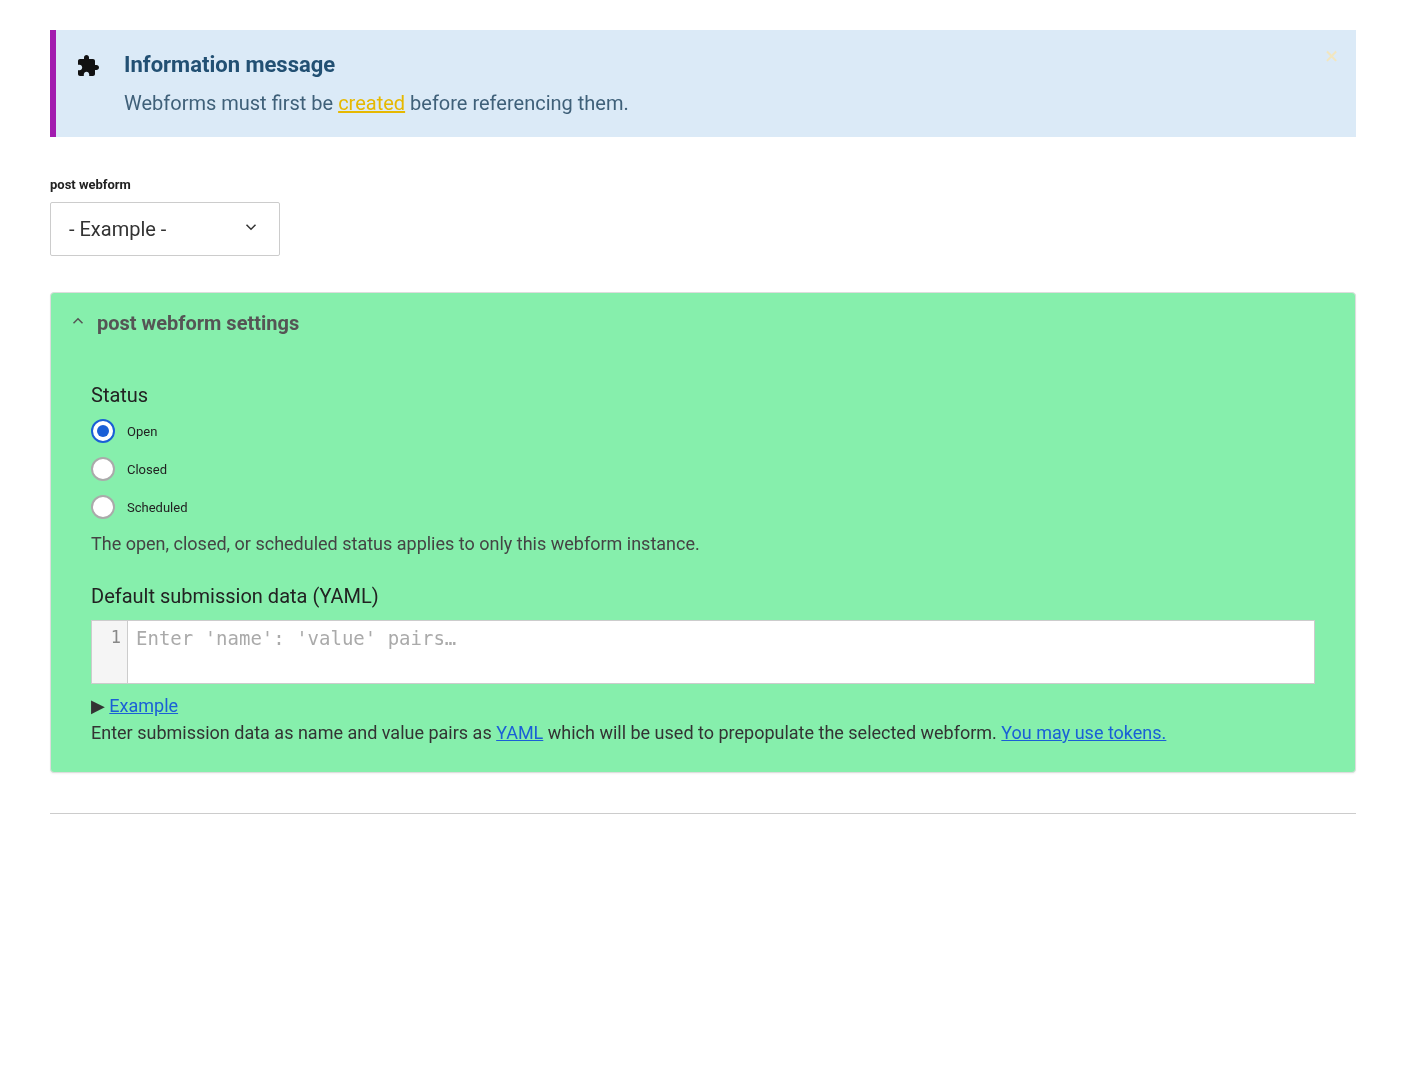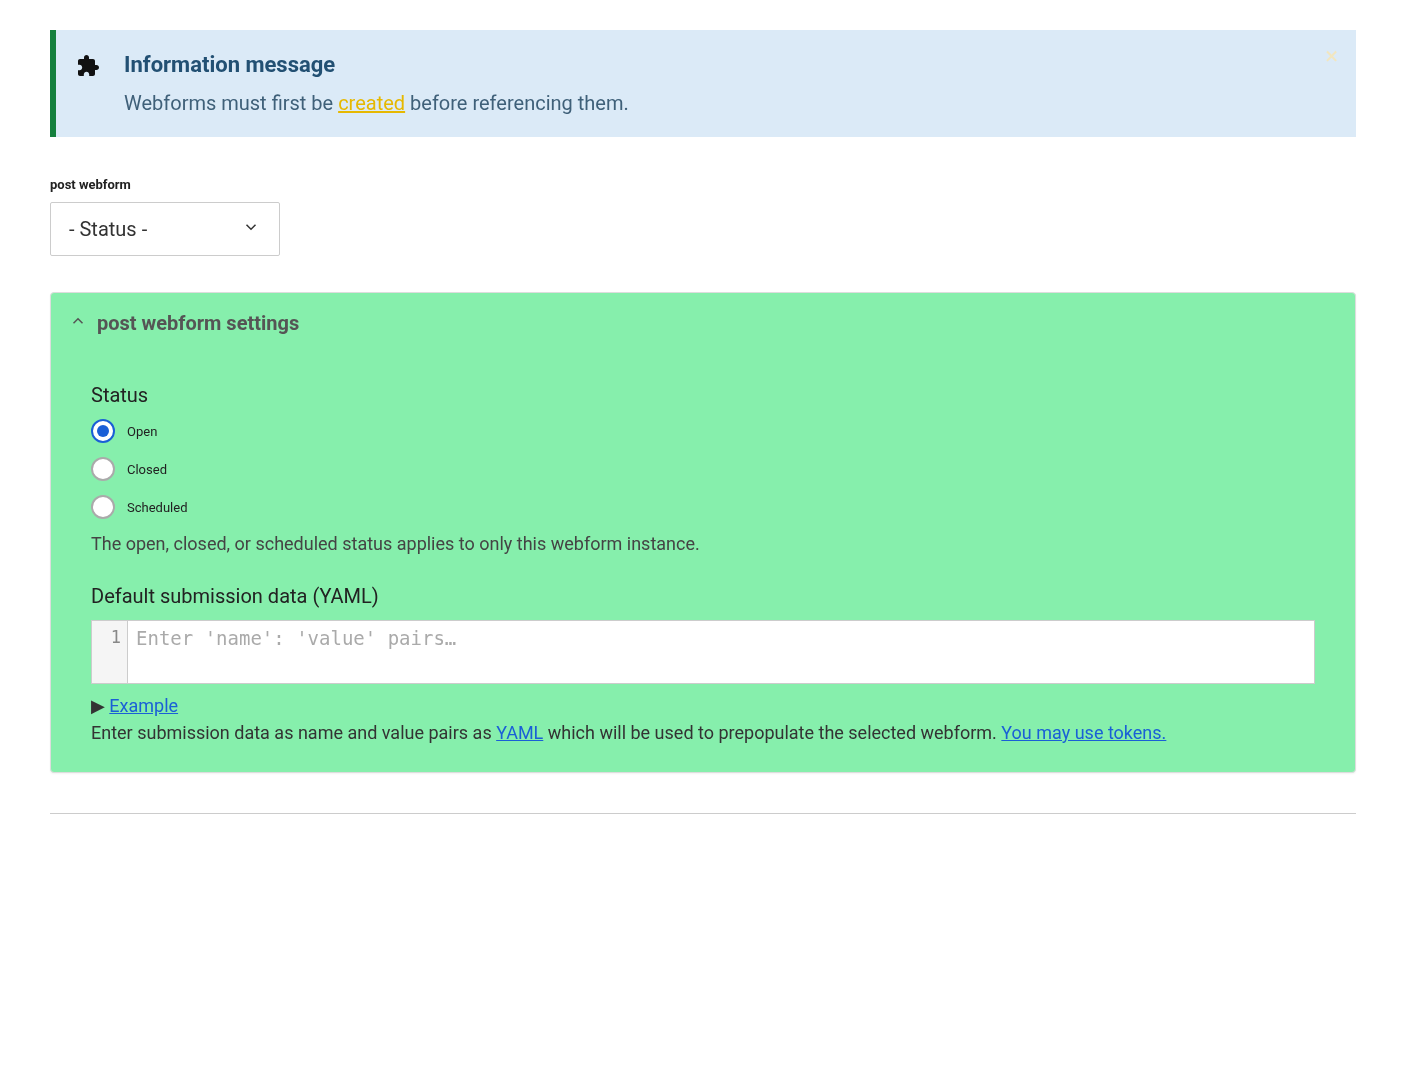--- a/index.html
+++ b/index.html
@@ -6,21 +6,21 @@
   body {
     margin: 0;
     padding: 30px 50px;
     font-family: -apple-system, BlinkMacSystemFont, "Segoe UI", Roboto, sans-serif;
     font-size: 16px;
     color: #222;
     background: #fff;
   }
   .info-box {
     background: #dbeaf7;
-    border-left: 6px solid #15803d;
+    border-left: 6px solid #a21caf;
     padding: 20px 20px 22px 20px;
     position: relative;
     margin-bottom: 40px;
     display: flex;
     gap: 24px;
   }
   .info-icon {
     color: #111;
     padding-top: 4px;
   }
@@ -213,21 +213,21 @@
     <div class="info-text">
       <span>Webforms must first be </span><a>created</a><span> before referencing them.</span>
     </div>
   </div>
   <div class="close-x">×</div>
 </div>
 
 
 <div class="field-label">post webform</div>
 <div class="select-wrapper">
-  <div class="select-input">- Status -</div>
+  <div class="select-input">- Example -</div>
   <span class="select-chevron">
     <svg width="18" height="18" viewBox="0 0 24 24" fill="none" stroke="currentColor" stroke-width="2">
         <polyline points="6 9 12 15 18 9"></polyline>
       </svg>
   </span>
 </div>
 
 
 <div class="details-panel">
   <div class="details-summary">

